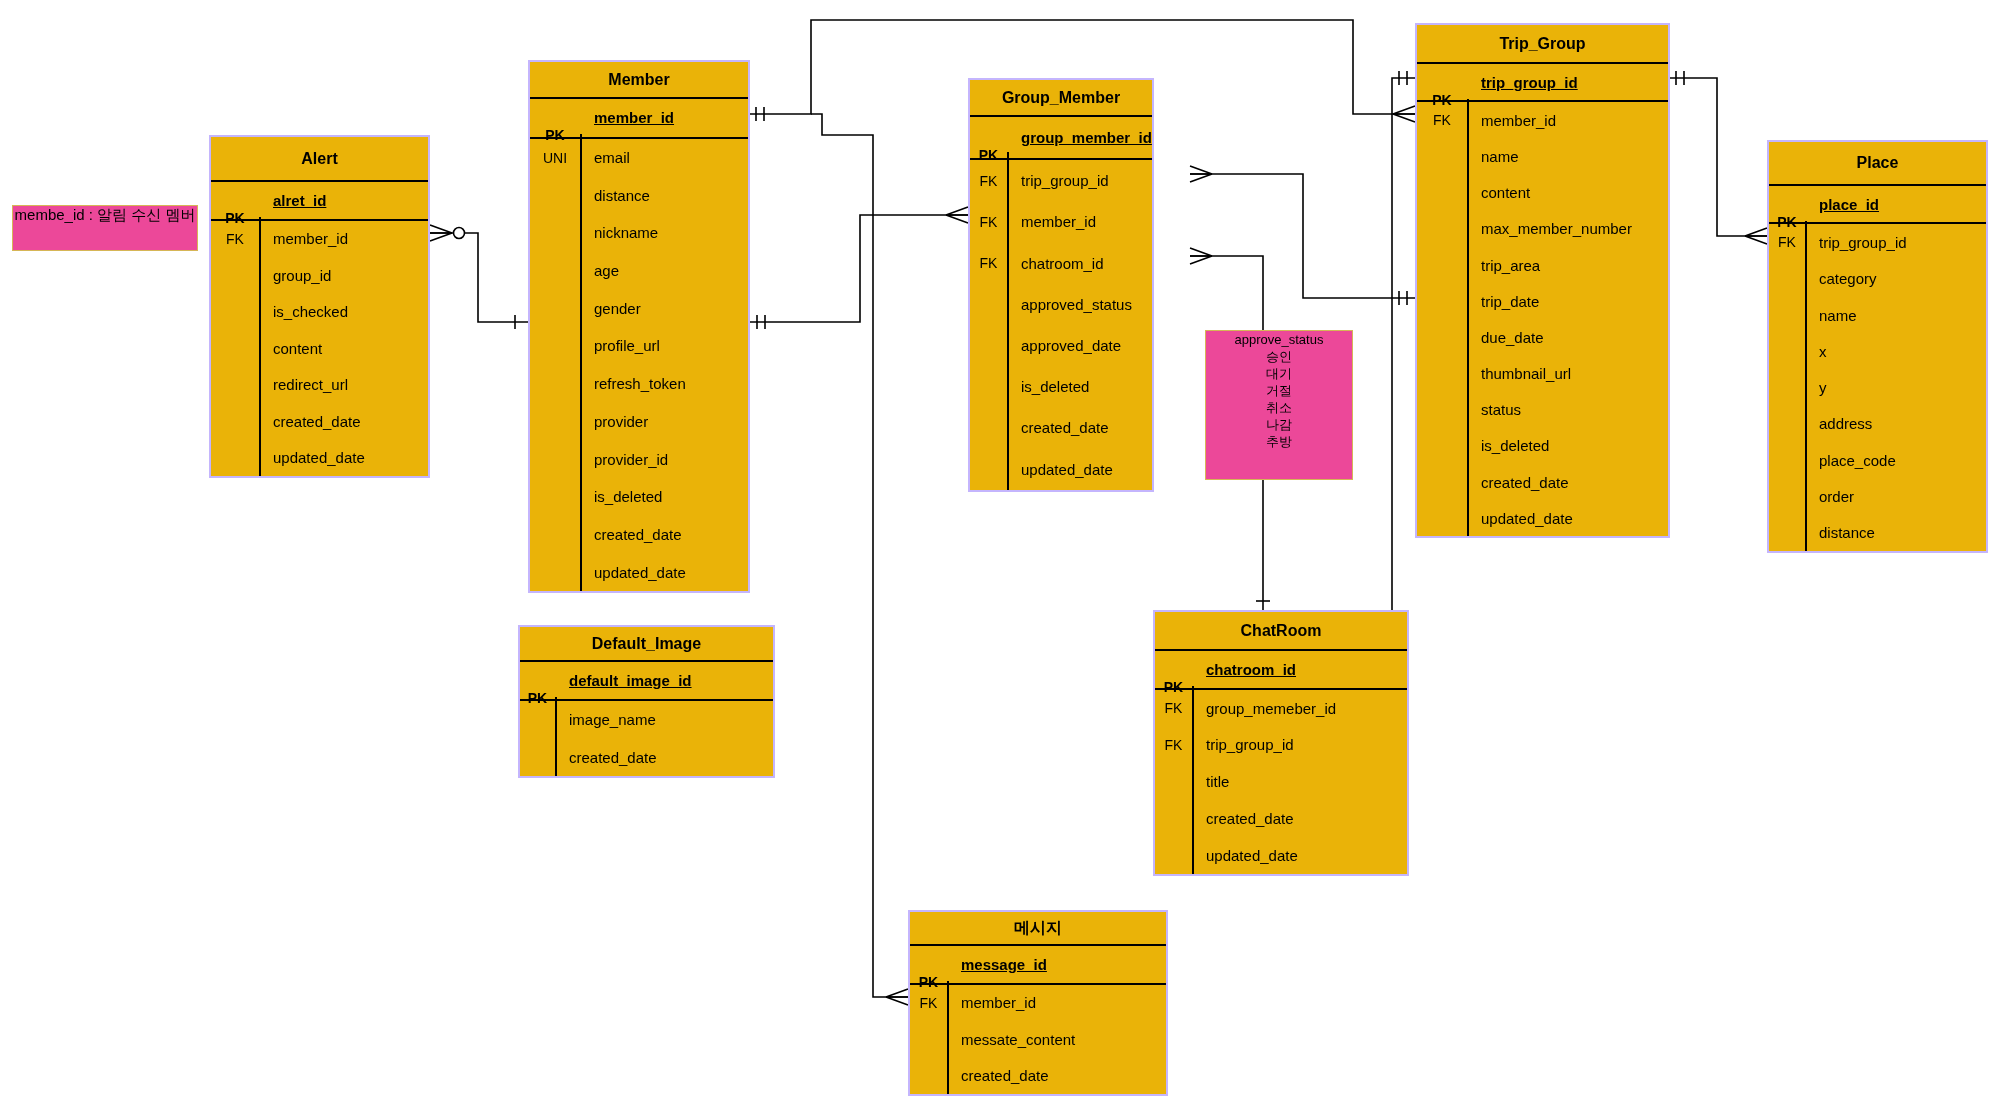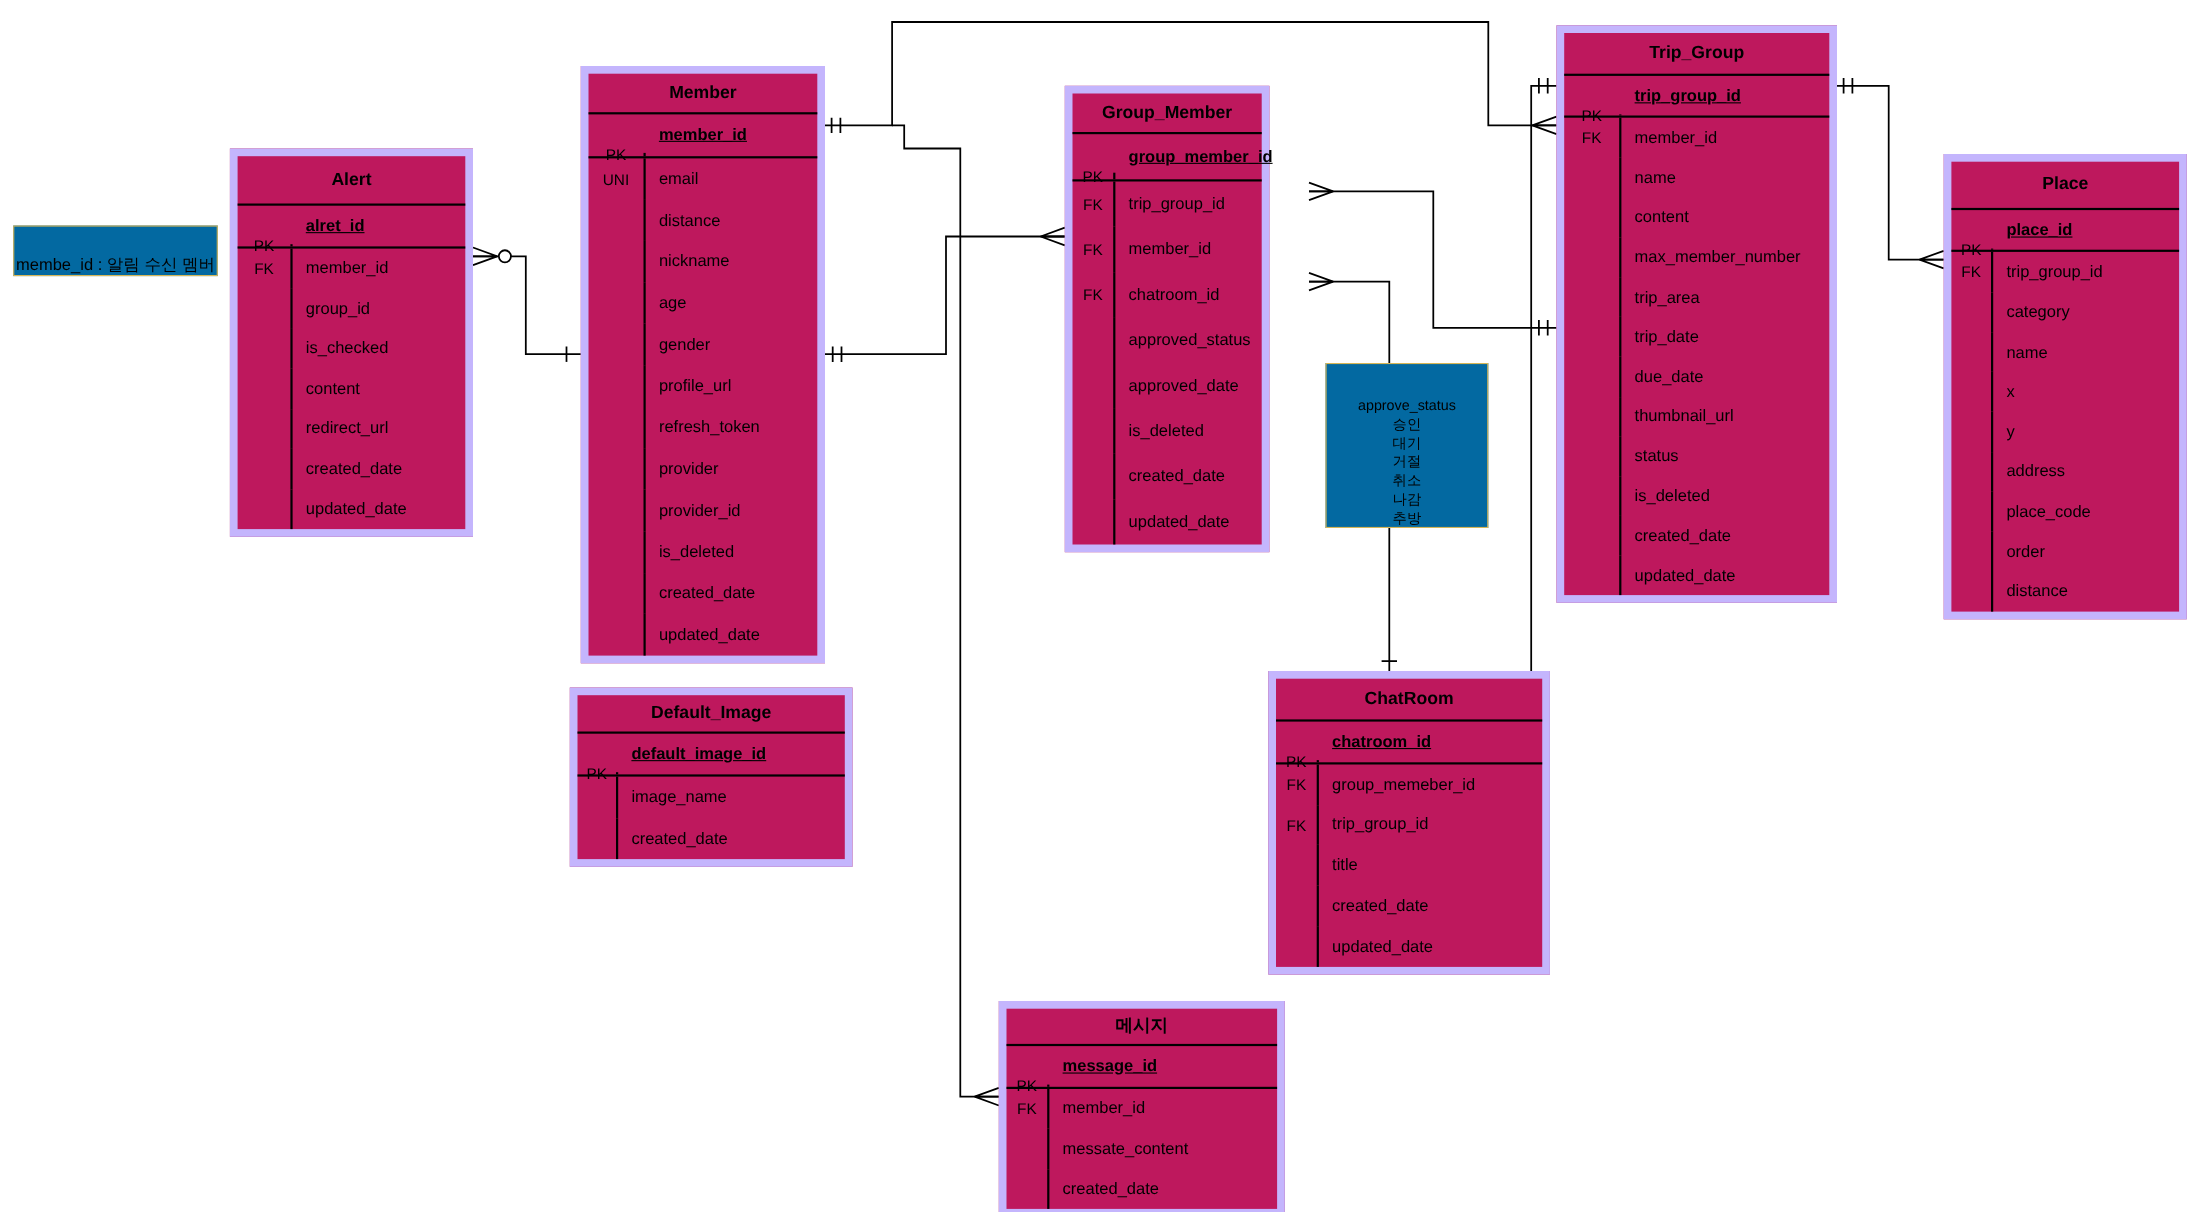--- a/index.html
+++ b/index.html
@@ -1,31 +1,31 @@
 <!DOCTYPE html>
 <html><head>
 <meta charset="utf-8">
 <style>
   html,body{margin:0;padding:0;background:#fff;}
   #canvas{position:relative;width:2000px;height:1102px;background:#ffffff;overflow:hidden;
           font-family:"Liberation Sans",sans-serif;color:#000;}
   svg.wires{position:absolute;left:0;top:0;z-index:0;}
-  .entity{position:absolute;background:#be185d;border:7px solid #c4b5fd;z-index:1;box-sizing:border-box;}
+  .entity{position:absolute;background:#eab308;border:2px solid #c4b5fd;z-index:1;box-sizing:border-box;}
   .e-title{height:var(--th);line-height:var(--th);text-align:center;font-weight:bold;
            font-size:16px;border-bottom:2px solid #000;}
   .e-row{display:flex;height:var(--rh);align-items:center;}
   .e-row:first-child{border-bottom:2px solid #000;}
   .e-key{width:var(--kw);flex:0 0 var(--kw);align-self:stretch;display:flex;align-items:center;
          justify-content:center;border-right:2px solid #000;font-size:14px;}
   .e-field{padding-left:12px;font-size:15px;}
-  .e-row:first-child .e-key{font-weight:normal;margin-top:35px;}
+  .e-row:first-child .e-key{font-weight:bold;margin-top:35px;}
   .e-row:first-child .e-field{font-weight:bold;text-decoration:underline;}
-  .note{position:absolute;background:#0369a1;border:1.5px solid #d6b656;z-index:2;
+  .note{position:absolute;background:#ec4899;border:1.5px solid #d6b656;z-index:2;
         box-sizing:border-box;display:flex;flex-direction:column;align-items:center;
-        justify-content:flex-end;text-align:center;}
+        justify-content:flex-start;text-align:center;}
   #note1{left:12px;top:205px;width:186px;height:46px;font-size:15px;}
   #note2{left:1205px;top:330px;width:148px;height:150px;font-size:13px;line-height:17px;}
 
   
   #e-alert        {left:209px; top:135px; width:221px; --th:43px; --rh:36.5px; --kw:48px;}
   #e-member       {left:528px; top:60px;  width:222px; --th:35px; --rh:37.7px; --kw:50px;}
   #e-default-image{left:518px; top:625px; width:257px; --th:33px; --rh:37.25px;--kw:35px;}
   #e-group-member {left:968px; top:78px;  width:186px; --th:35px; --rh:41.2px; --kw:37px;}
   #e-trip-group   {left:1415px;top:23px;  width:255px; --th:37px; --rh:36.2px; --kw:50px;}
   #e-place        {left:1767px;top:140px; width:221px; --th:42px; --rh:36.3px; --kw:36px;}

